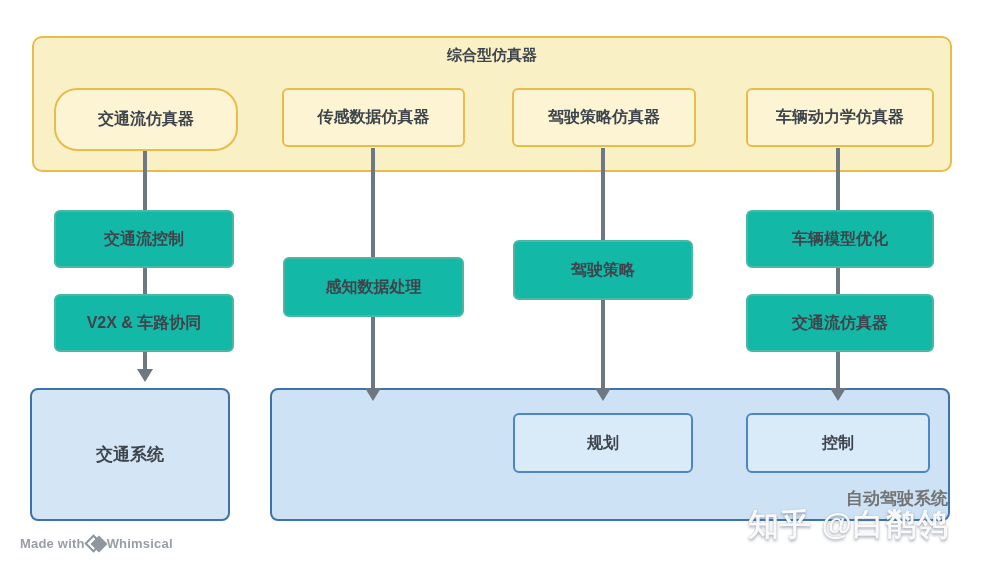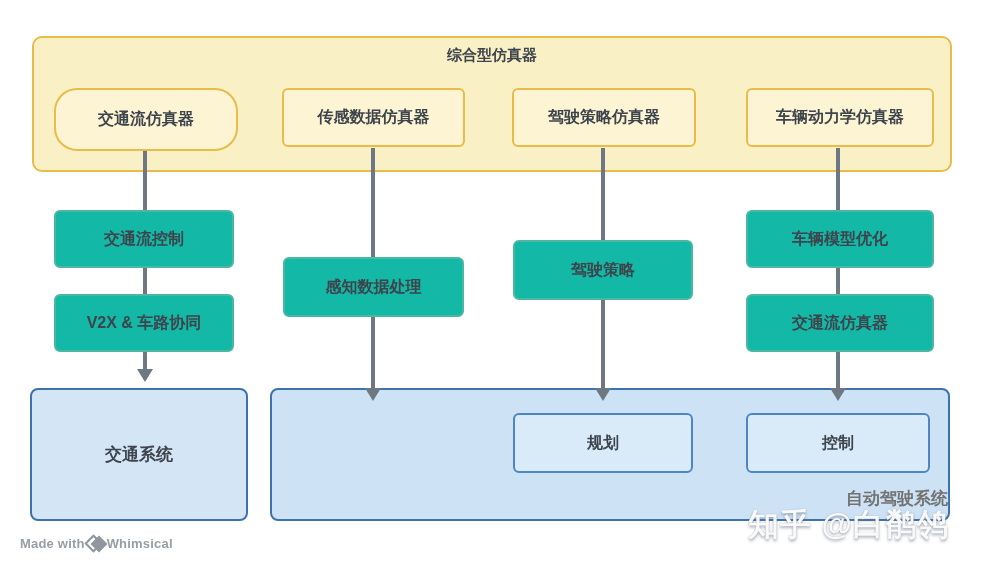--- a/index.html
+++ b/index.html
@@ -29,21 +29,21 @@
   .yb3{left:512px;top:88px;width:184px;height:59px;}
   .yb4{left:746px;top:88px;width:188px;height:59px;}
   
   .gb1{left:54px;top:210px;width:180px;height:58px;}
   .gb2{left:54px;top:294px;width:180px;height:58px;}
   .gb3{left:283px;top:257px;width:181px;height:60px;}
   .gb4{left:513px;top:240px;width:180px;height:60px;}
   .gb5{left:746px;top:210px;width:188px;height:58px;}
   .gb6{left:746px;top:294px;width:188px;height:58px;}
   
-  .tb1{left:30px;top:388px;width:218px;height:133px;border-radius:8px;}
+  .tb1{left:30px;top:388px;width:200px;height:133px;border-radius:8px;}
   .ab1{left:283px;top:413px;width:180px;height:60px;}
   .ab2{left:513px;top:413px;width:180px;height:60px;}
   .ab3{left:746px;top:413px;width:184px;height:60px;}
   
   .arrows{position:absolute;left:0;top:0;z-index:1;}
   
   .made-with{
     position:absolute;left:20px;top:536px;display:flex;align-items:center;z-index:3;
     color:#979EA6;font-size:13px;font-weight:700;letter-spacing:.2px;
   }

